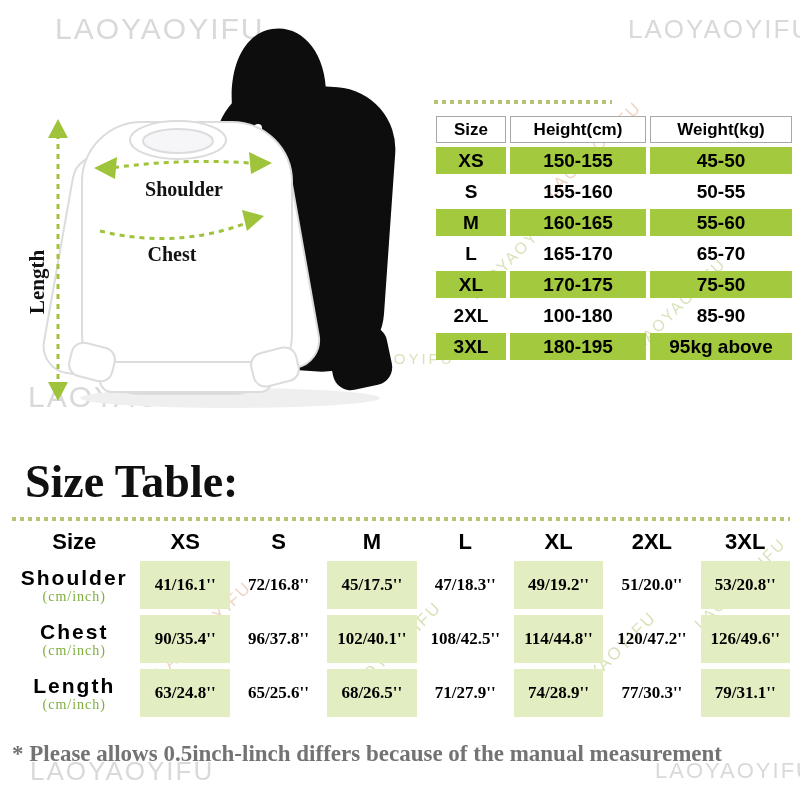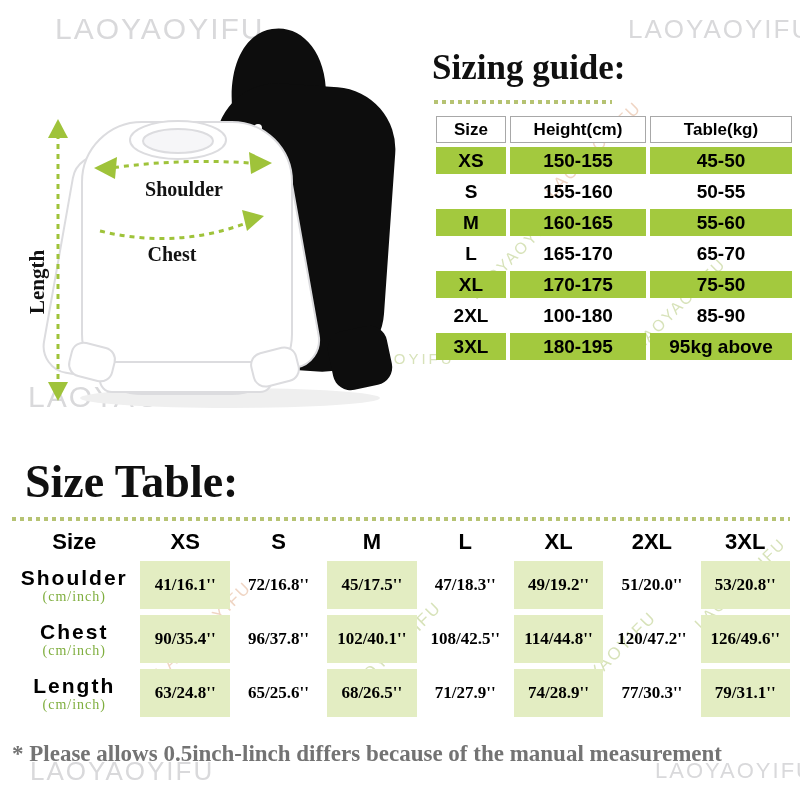--- a/index.html
+++ b/index.html
@@ -101,34 +101,33 @@
       <path d="M58,134 L58,386" fill="none" stroke-width="3" stroke-dasharray="5 5"></path>
       <polygon points="58,119 48,138 68,138" stroke="none"></polygon>
       <polygon points="58,401 48,382 68,382" stroke="none"></polygon>
     </g>
 
     <text x="184" y="196" text-anchor="middle" font-family="Liberation Serif, serif" font-weight="700" font-size="20" fill="#121212">Shoulder</text>
     <text x="172" y="261" text-anchor="middle" font-family="Liberation Serif, serif" font-weight="700" font-size="20" fill="#121212">Chest</text>
     <text x="44" y="282" transform="rotate(-90 44 282)" text-anchor="middle" font-family="Liberation Serif, serif" font-weight="700" font-size="21" fill="#121212">Length</text>
   </svg>
 
-  <h1 class="sg-title">Sizing guide:</h1>
   <div class="dash sg-dash"></div>
 
   <table class="sg-table">
     <colgroup>
         <col style="width:70px">
         <col style="width:136px">
         <col style="width:142px">
       </colgroup>
     <tbody>
         <tr>
       <th>Size</th>
       <th>Height(cm)</th>
-      <th>Table(kg)</th>
+      <th>Weight(kg)</th>
     </tr>
     <tr class="g">
       <td>XS</td>
       <td>150-155</td>
       <td>45-50</td>
     </tr>
     <tr>
       <td>S</td>
       <td>155-160</td>
       <td>50-55</td>

